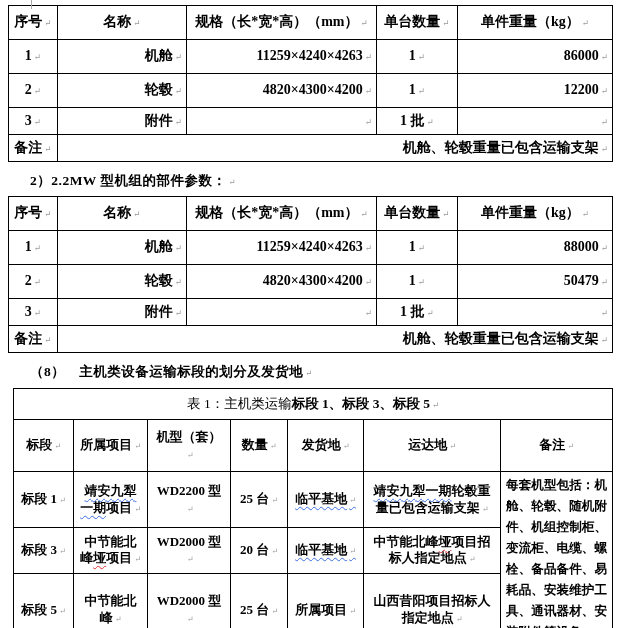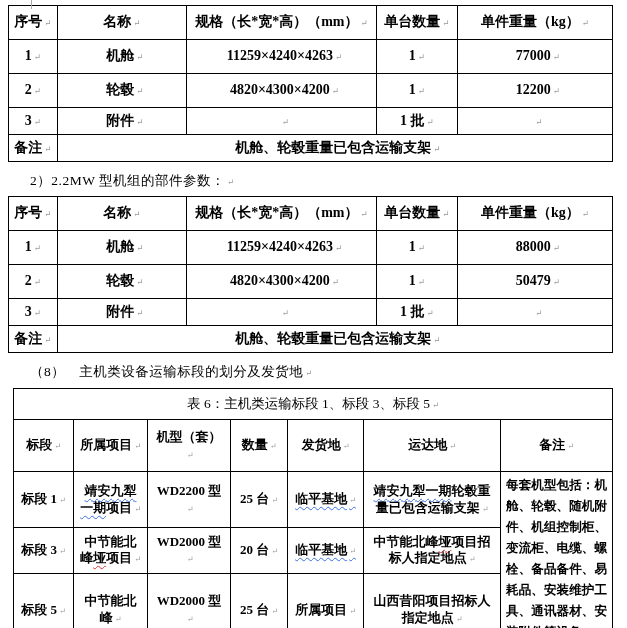--- a/index.html
+++ b/index.html
@@ -11,40 +11,40 @@
   .cursor-mark{position:absolute;left:31px;top:0;height:9px;width:0;
     border-left:1px solid #aaa;}
   table{border-collapse:collapse;table-layout:fixed;}
   td{border:1px solid #000;vertical-align:middle;padding:2px 4px;
      font-size:14px;font-weight:bold;line-height:1.3;word-break:break-all;}
   
   .pm::after{content:"↵";color:#9a9a9a;font-size:0.62em;margin-left:2px;font-weight:normal;}
   
   .spec{margin:0 0 0 8px;width:604px;}
   .spec td.c{text-align:center;}
-  .spec td.l{text-align:center;padding-left:10px;}
+  .spec td.l{text-align:right;padding-left:10px;}
   .spec tr.hrow td{text-align:center;}
   .spec tr.r34{height:34px;}
   .spec tr.r27{height:27px;}
   .t1{margin-top:5px;}
   
-  .para{font-size:13.5px;font-weight:normal;margin:10px 0 6px 30px;letter-spacing:0.5px;}
+  .para{font-size:13.5px;font-weight:bold;margin:10px 0 6px 30px;letter-spacing:0.5px;}
   
   .trans{margin:7px 0 0 13px;width:599px;}
   .trans td{font-size:13px;padding:2px 5px;}
   .trans td.c{text-align:center;}
   .trans td.l{text-align:center;}
   .trans tr.titlerow td{height:26px;text-align:center;font-weight:normal;font-size:13.5px;}
   .trans tr.hrow td{height:47px;text-align:center;}
   .trans tr.row1{height:53px;}
   .trans tr.row2{height:43px;}
   .trans tr.row3{height:70px;}
   .trans td.remarkcell{font-size:12.6px;line-height:21px;text-align:justify;
     vertical-align:middle;padding:3px 5px;}
-  .bold{font-weight:normal;}
+  .bold{font-weight:bold;}
   .wavy-b{text-decoration:underline;text-decoration-style:wavy;
     text-decoration-color:#3b6fe0;text-decoration-thickness:1px;text-underline-offset:3px;}
   .wavy-r{text-decoration:underline;text-decoration-style:wavy;
     text-decoration-color:#e03131;text-decoration-thickness:1px;text-underline-offset:3px;}
 </style>
 </head>
 <body>
 
 <div class="cursor-mark"></div>
 
@@ -62,21 +62,21 @@
     <td><span class="pm">名称</span></td>
     <td><span class="pm">规格（长*宽*高）（mm）</span></td>
     <td><span class="pm">单台数量</span></td>
     <td><span class="pm">单件重量（kg）</span></td>
   </tr>
   <tr class="r34">
     <td class="c"><span class="pm">1</span></td>
     <td class="l"><span class="pm">机舱</span></td>
     <td class="l"><span class="pm">11259×4240×4263</span></td>
     <td class="c"><span class="pm">1</span></td>
-    <td class="l"><span class="pm">77000</span></td>
+    <td class="l"><span class="pm">86000</span></td>
   </tr>
   <tr class="r34">
     <td class="c"><span class="pm">2</span></td>
     <td class="l"><span class="pm">轮毂</span></td>
     <td class="l"><span class="pm">4820×4300×4200</span></td>
     <td class="c"><span class="pm">1</span></td>
     <td class="l"><span class="pm">12200</span></td>
   </tr>
   <tr class="r27">
     <td class="c"><span class="pm">3</span></td>
@@ -145,21 +145,21 @@
       <col style="width:60px">
       <col style="width:74px">
       <col style="width:83px">
       <col style="width:57px">
       <col style="width:76px">
       <col style="width:137px">
       <col style="width:112px">
     </colgroup>
   <tbody>
       <tr class="titlerow">
-    <td colspan="7"><span>表 6：主机类运输</span><span class="bold pm">标段 1、标段 3、标段 5</span></td>
+    <td colspan="7"><span>表 1：主机类运输</span><span class="bold pm">标段 1、标段 3、标段 5</span></td>
   </tr>
   <tr class="hrow">
     <td><span class="pm">标段</span></td>
     <td><span class="pm">所属项目</span></td>
     <td><span class="pm">机型（套）</span></td>
     <td><span class="pm">数量</span></td>
     <td><span class="pm">发货地</span></td>
     <td><span class="pm">运达地</span></td>
     <td><span class="pm">备注</span></td>
   </tr>

